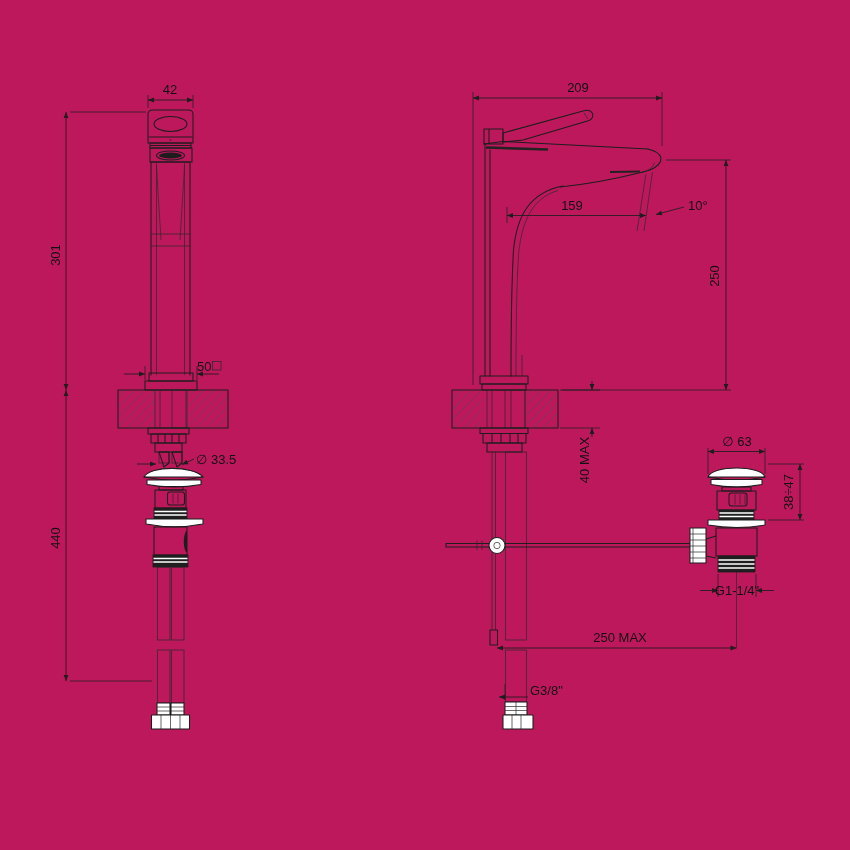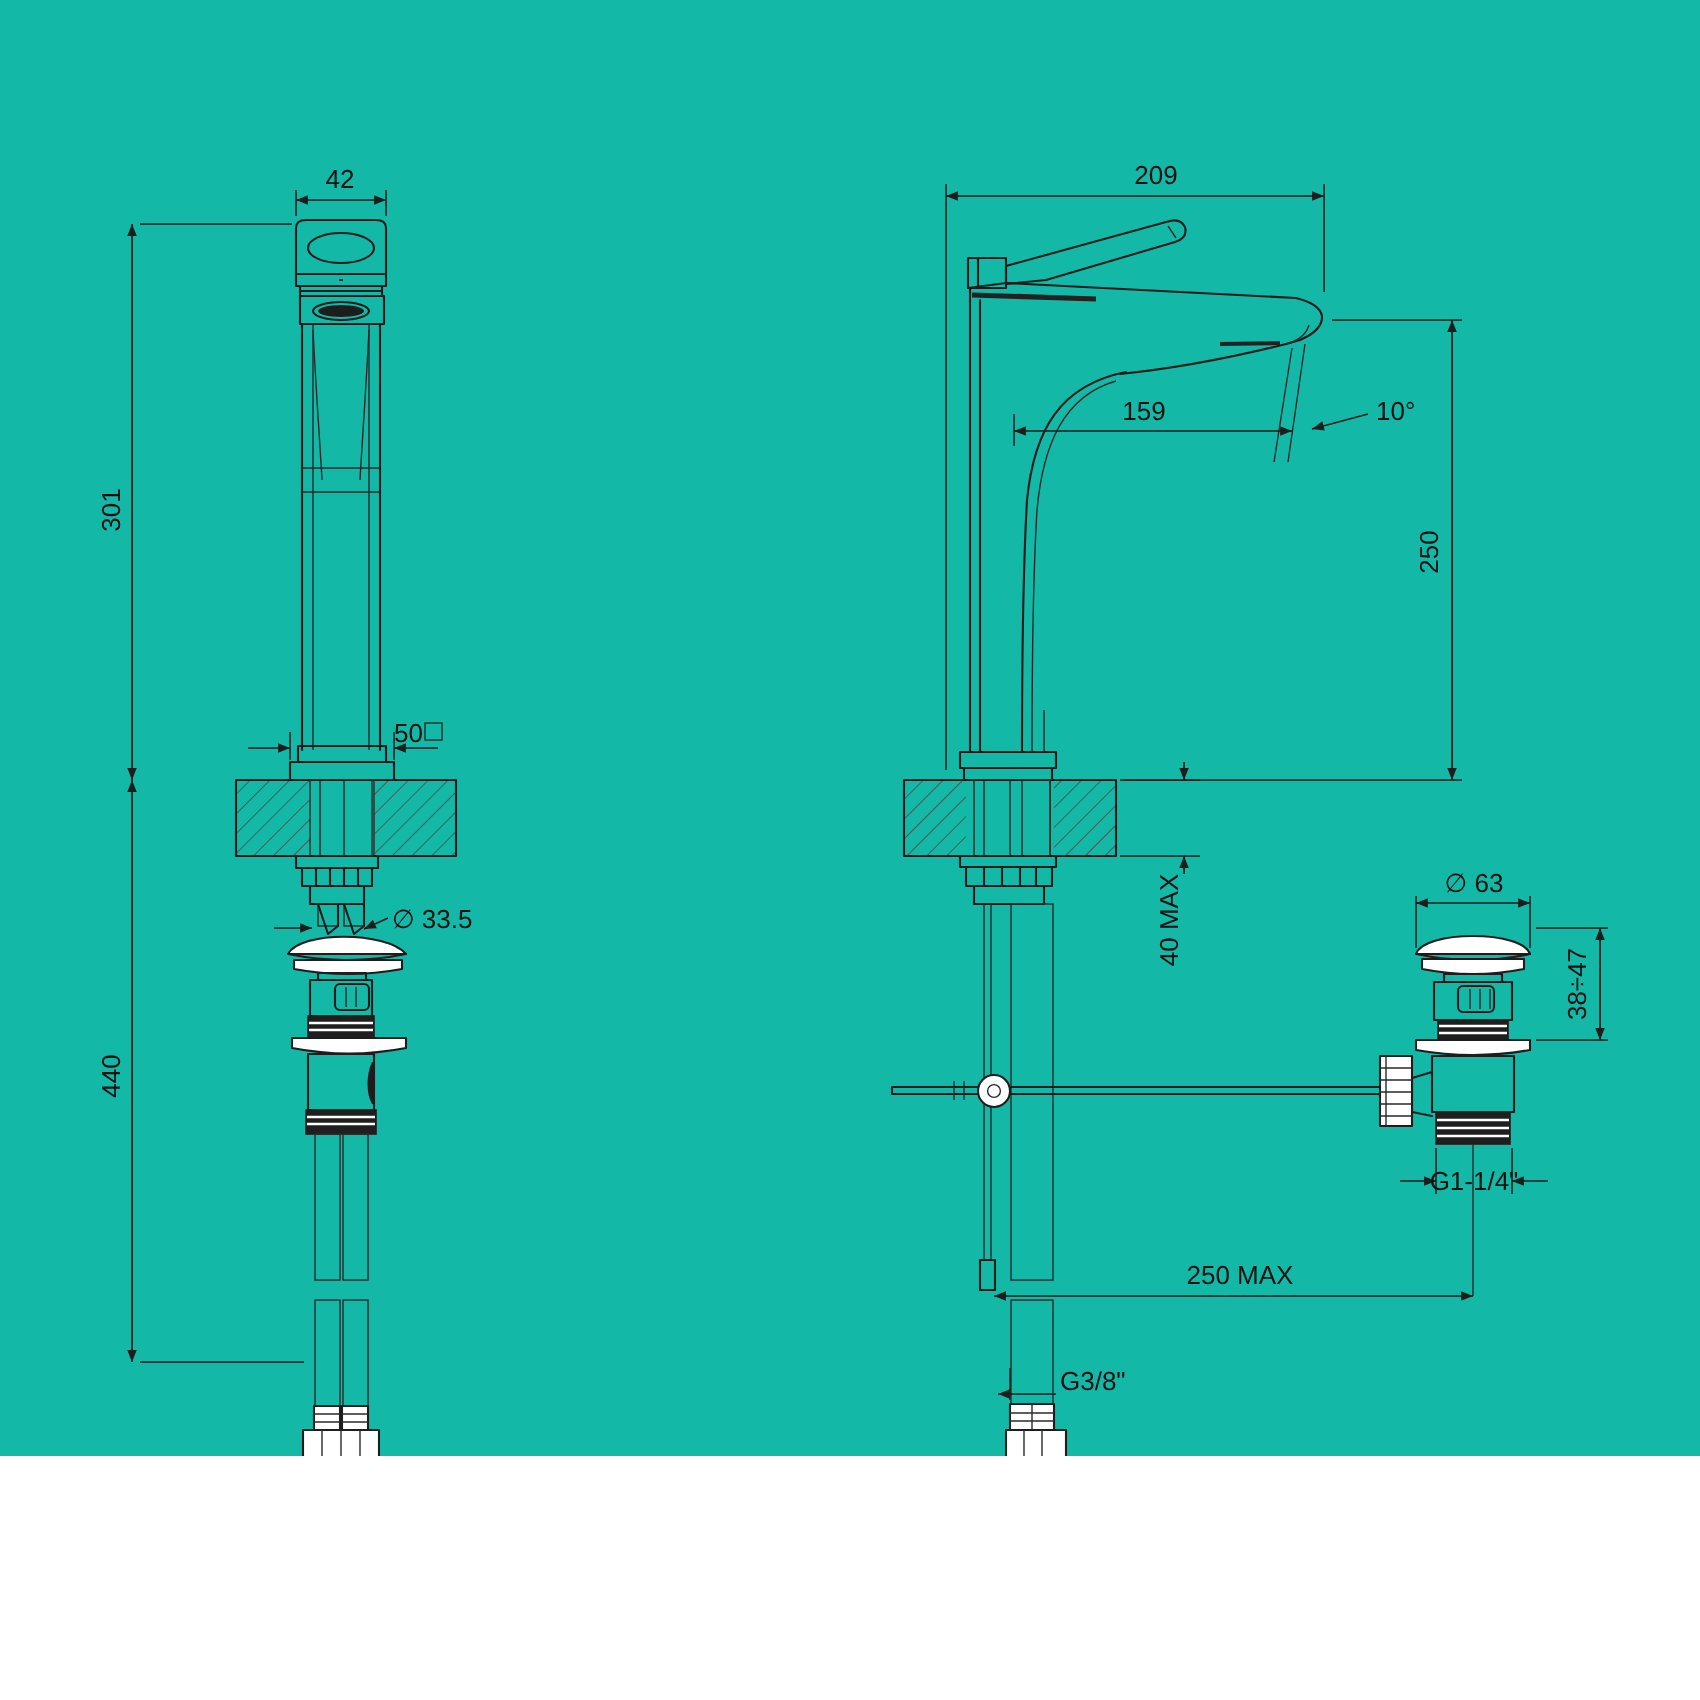--- a/index.html
+++ b/index.html
@@ -1,16 +1,16 @@
 <!DOCTYPE html>
 <html><head>
 <meta charset="utf-8">
 <style>
   html,body{margin:0;padding:0;background:#fff;}
-  .canvas{width:850px;height:728px;background:#14b8a6;position:relative;overflow:hidden;}
+  .canvas{width:850px;height:850px;background:#be185d;position:relative;overflow:hidden;}
   svg{display:block;}
   .o{stroke:#1d1d1d;stroke-width:1.05;fill:none;stroke-linecap:round;stroke-linejoin:round;}
   .of{stroke:#1d1d1d;stroke-width:1.05;fill:#fff;stroke-linejoin:round;}
   .fk{fill:#1d1d1d;stroke:none;}
   .dk{fill:#1f1f1f;stroke:#1d1d1d;stroke-width:0.8;}
   .wl{stroke:#fff;stroke-width:1.3;fill:none;}
   .dim{stroke:#1d1d1d;stroke-width:0.85;fill:none;}
   .ext{stroke:#1d1d1d;stroke-width:0.75;fill:none;}
   .thin{stroke:#2a2a2a;stroke-width:0.7;fill:none;}
   text.t{font-family:"Liberation Sans",sans-serif;font-size:13px;fill:#111;}

